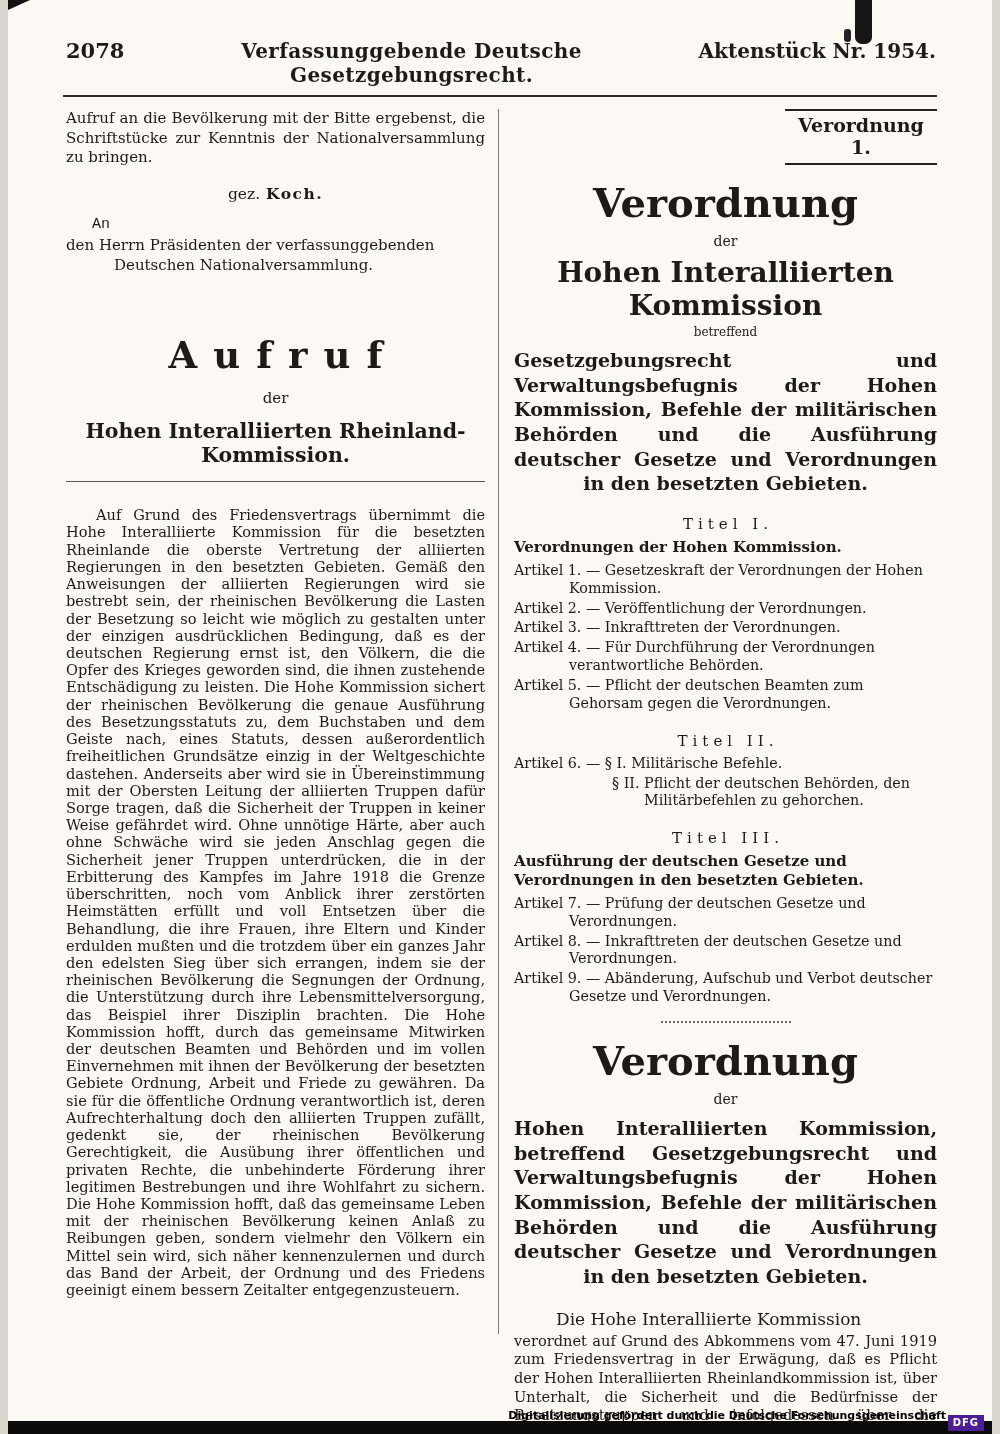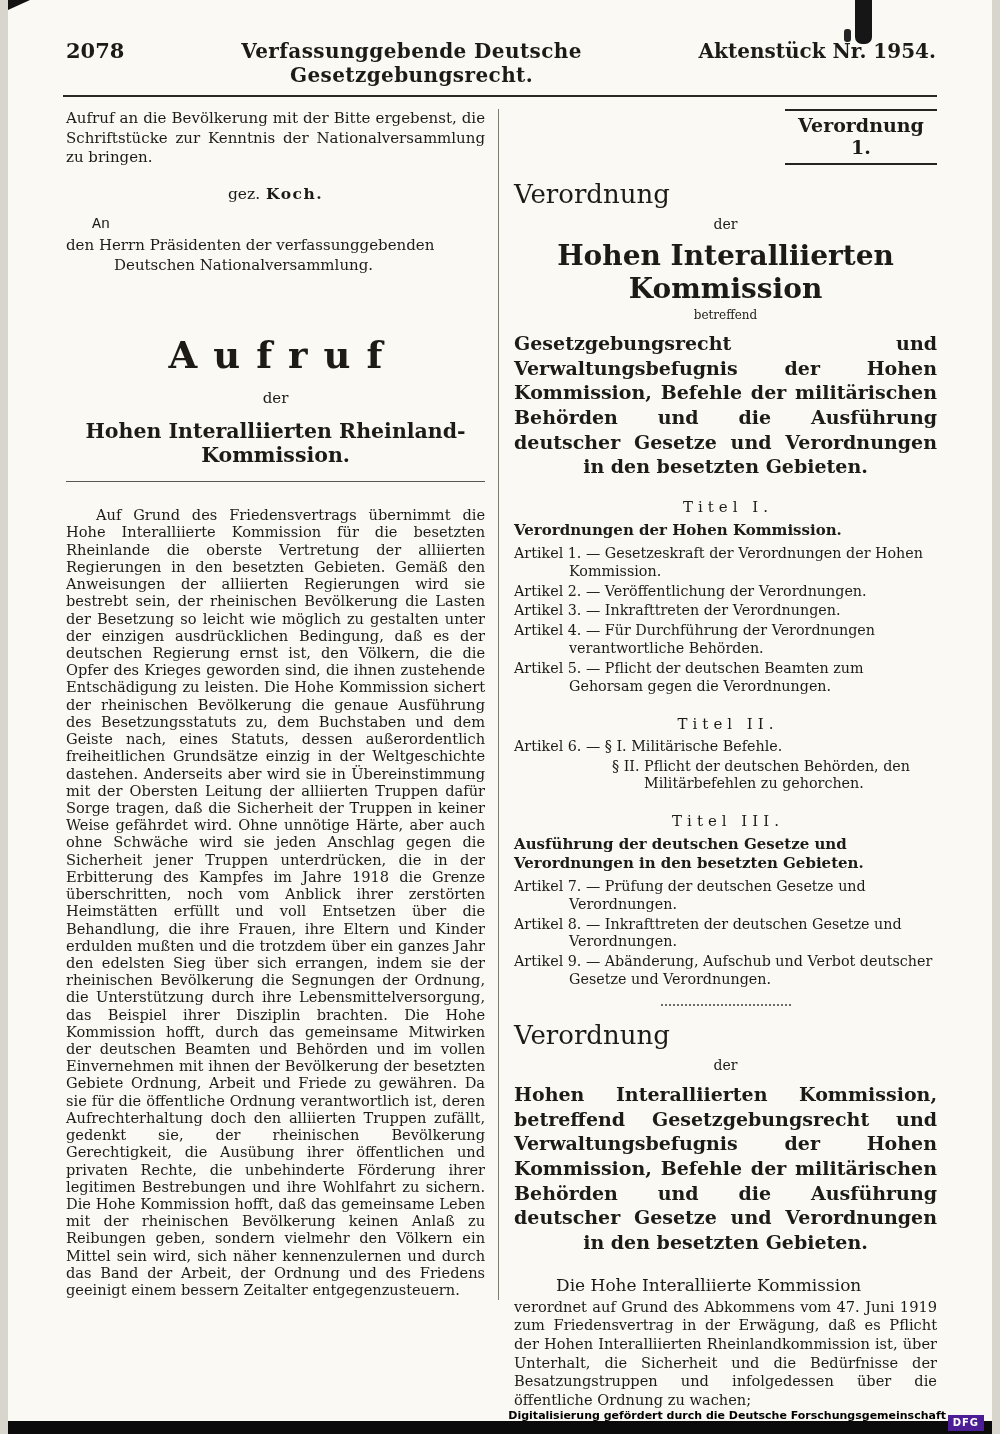--- a/index.html
+++ b/index.html
@@ -56,21 +56,21 @@
     text-align: justify; text-indent: 30px;
   }
 
   
   .corner-label {
     width: 152px; margin-left: auto; text-align: center;
     font-weight: bold; font-size: 19px;
     border-top: 2px solid #262320; border-bottom: 2px solid #262320;
     padding: 3px 0 5px;
   }
-  .ord-title { text-align: left; font-weight: normal; font-size: 26px; margin-top: 14px; }
+  .ord-title { text-align: center; font-weight: bold; font-size: 40px; margin-top: 14px; }
   .ord-der { text-align: center; font-size: 14px; margin-top: 7px; }
   .ord-commission { text-align: center; font-weight: bold; font-size: 28px; margin-top: 7px; }
   .ord-betreffend { text-align: center; font-size: 12px; margin-top: 3px; }
   .ord-subject {
     margin-top: 9px; font-size: 19px; font-weight: bold; line-height: 1.3;
     text-align: justify; text-align-last: center;
   }
   .titel-label { text-align: center; font-size: 15px; letter-spacing: 5px; text-indent: 5px; margin-top: 19px; }
   .titel-heading { text-align: left; font-weight: bold; font-size: 15px; margin-top: 5px; line-height: 1.25; }
   .articles { margin-top: 5px; }

